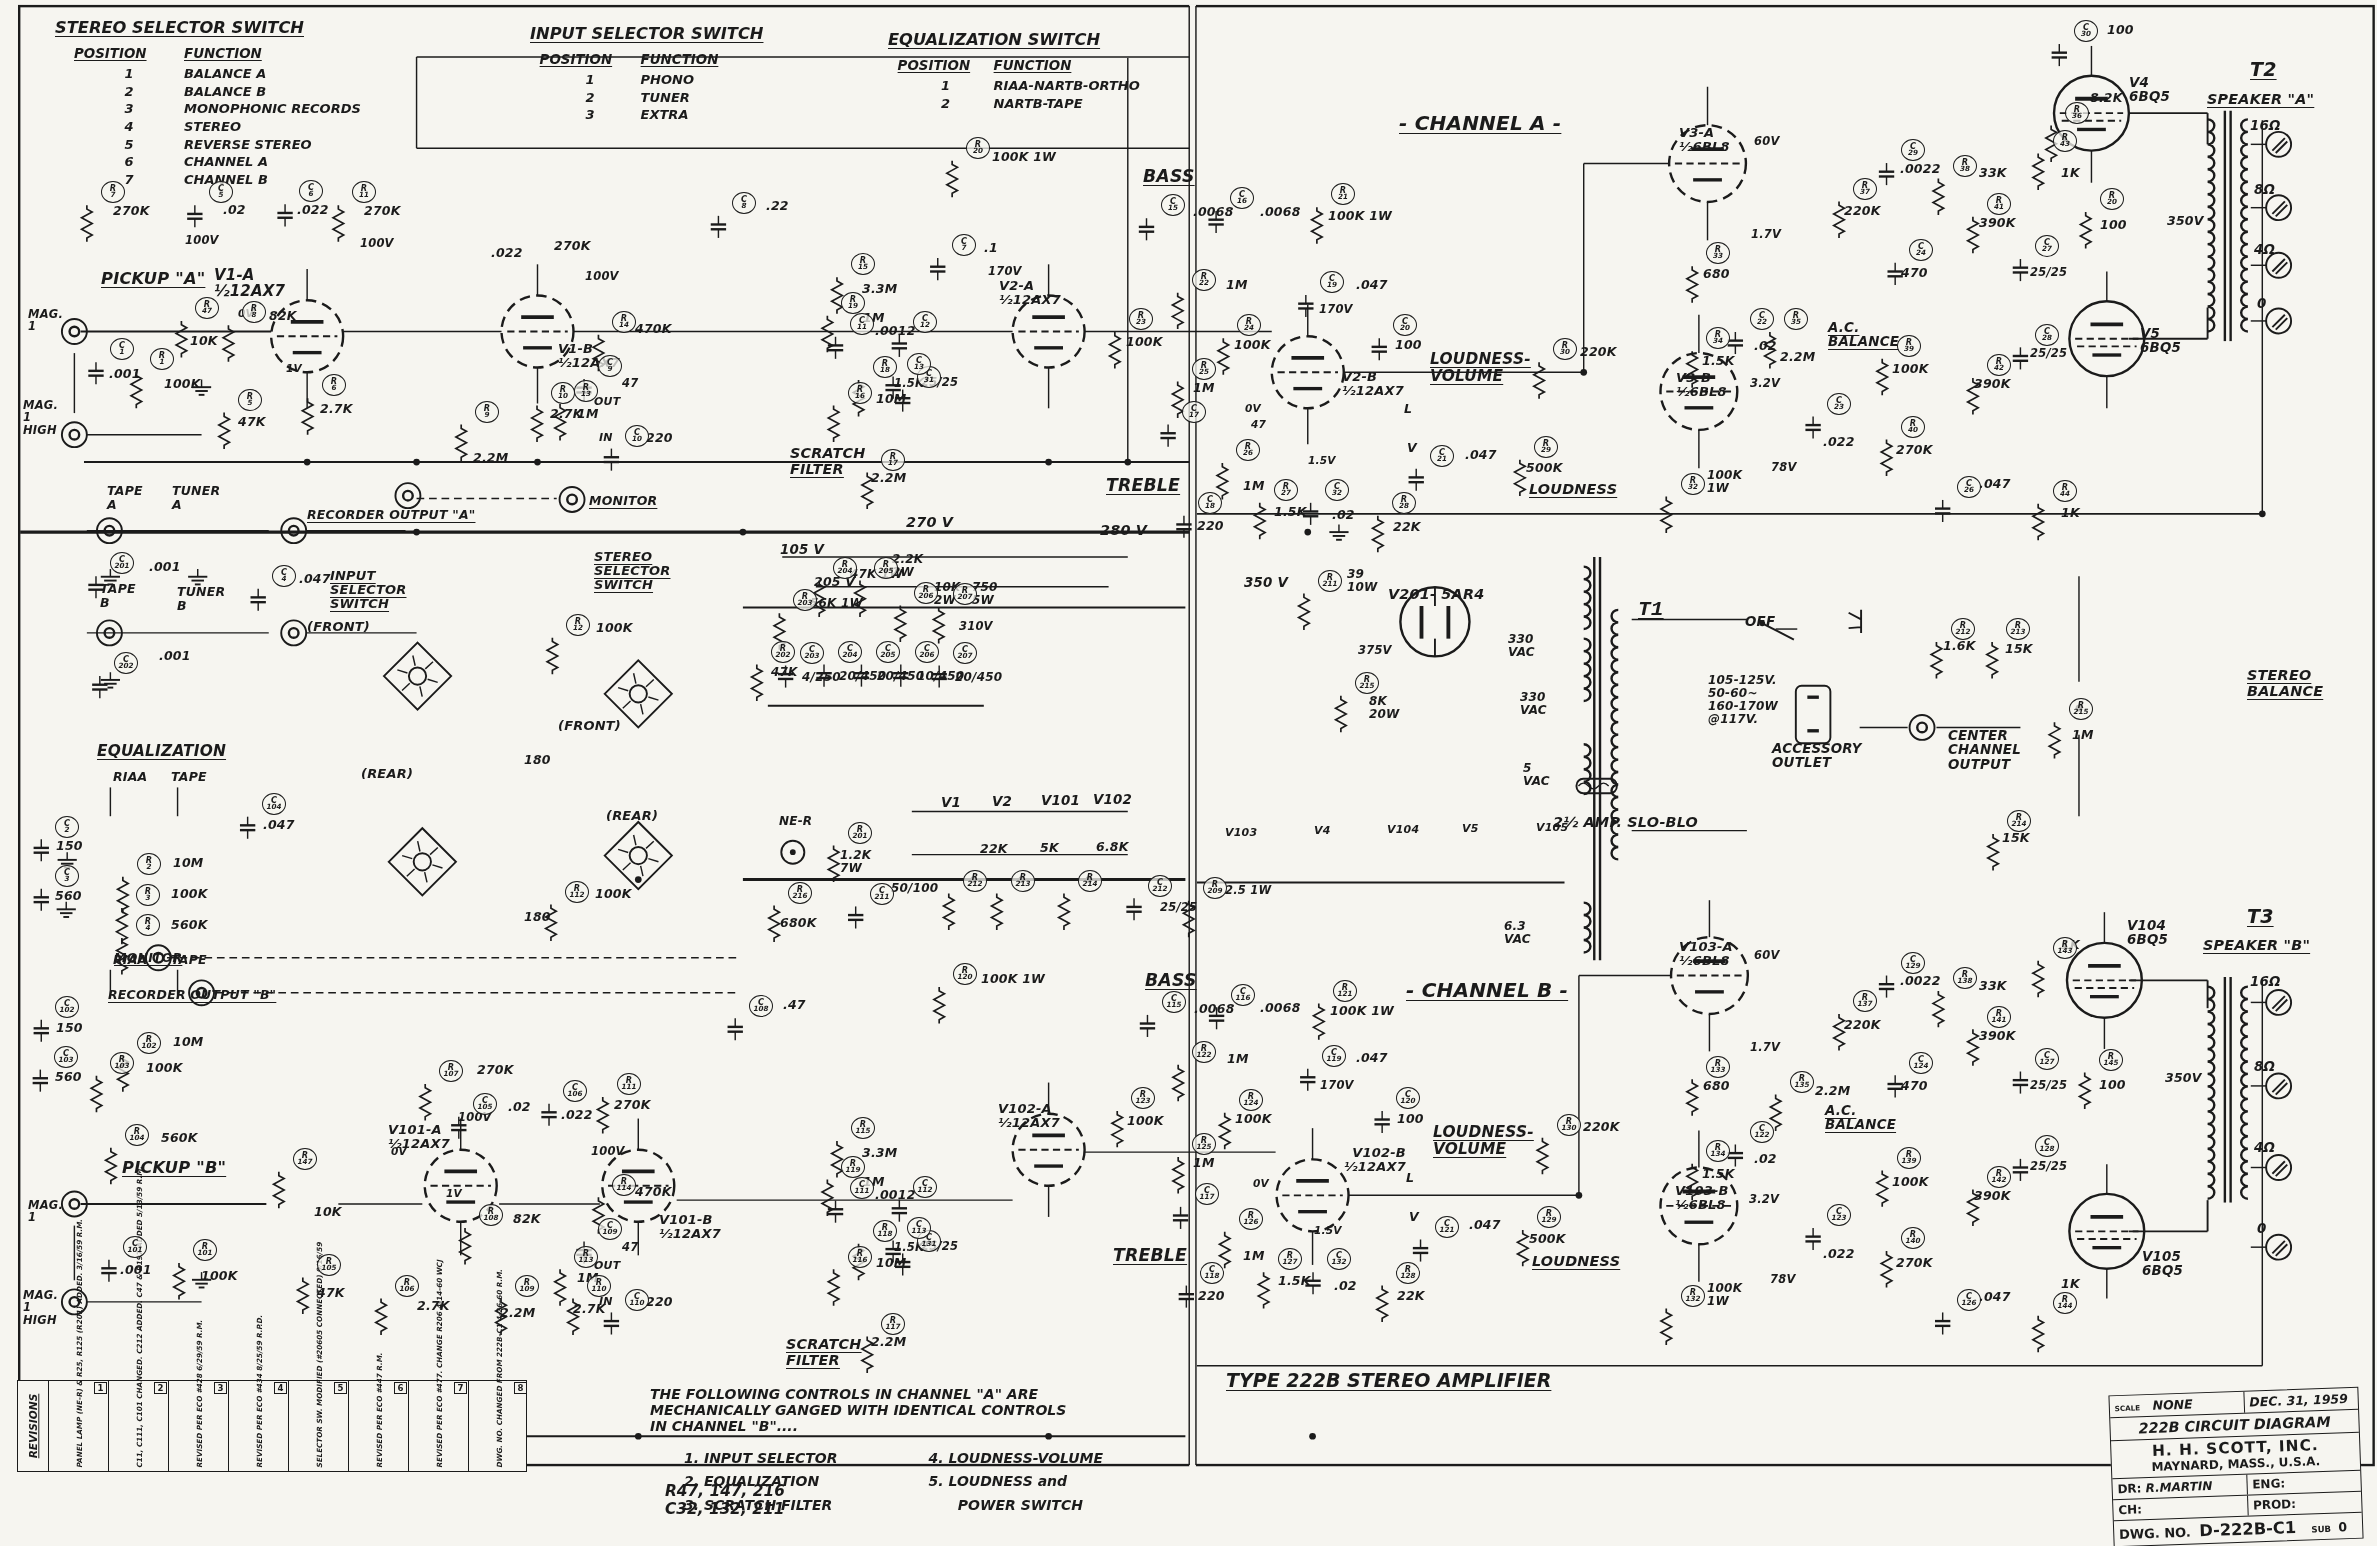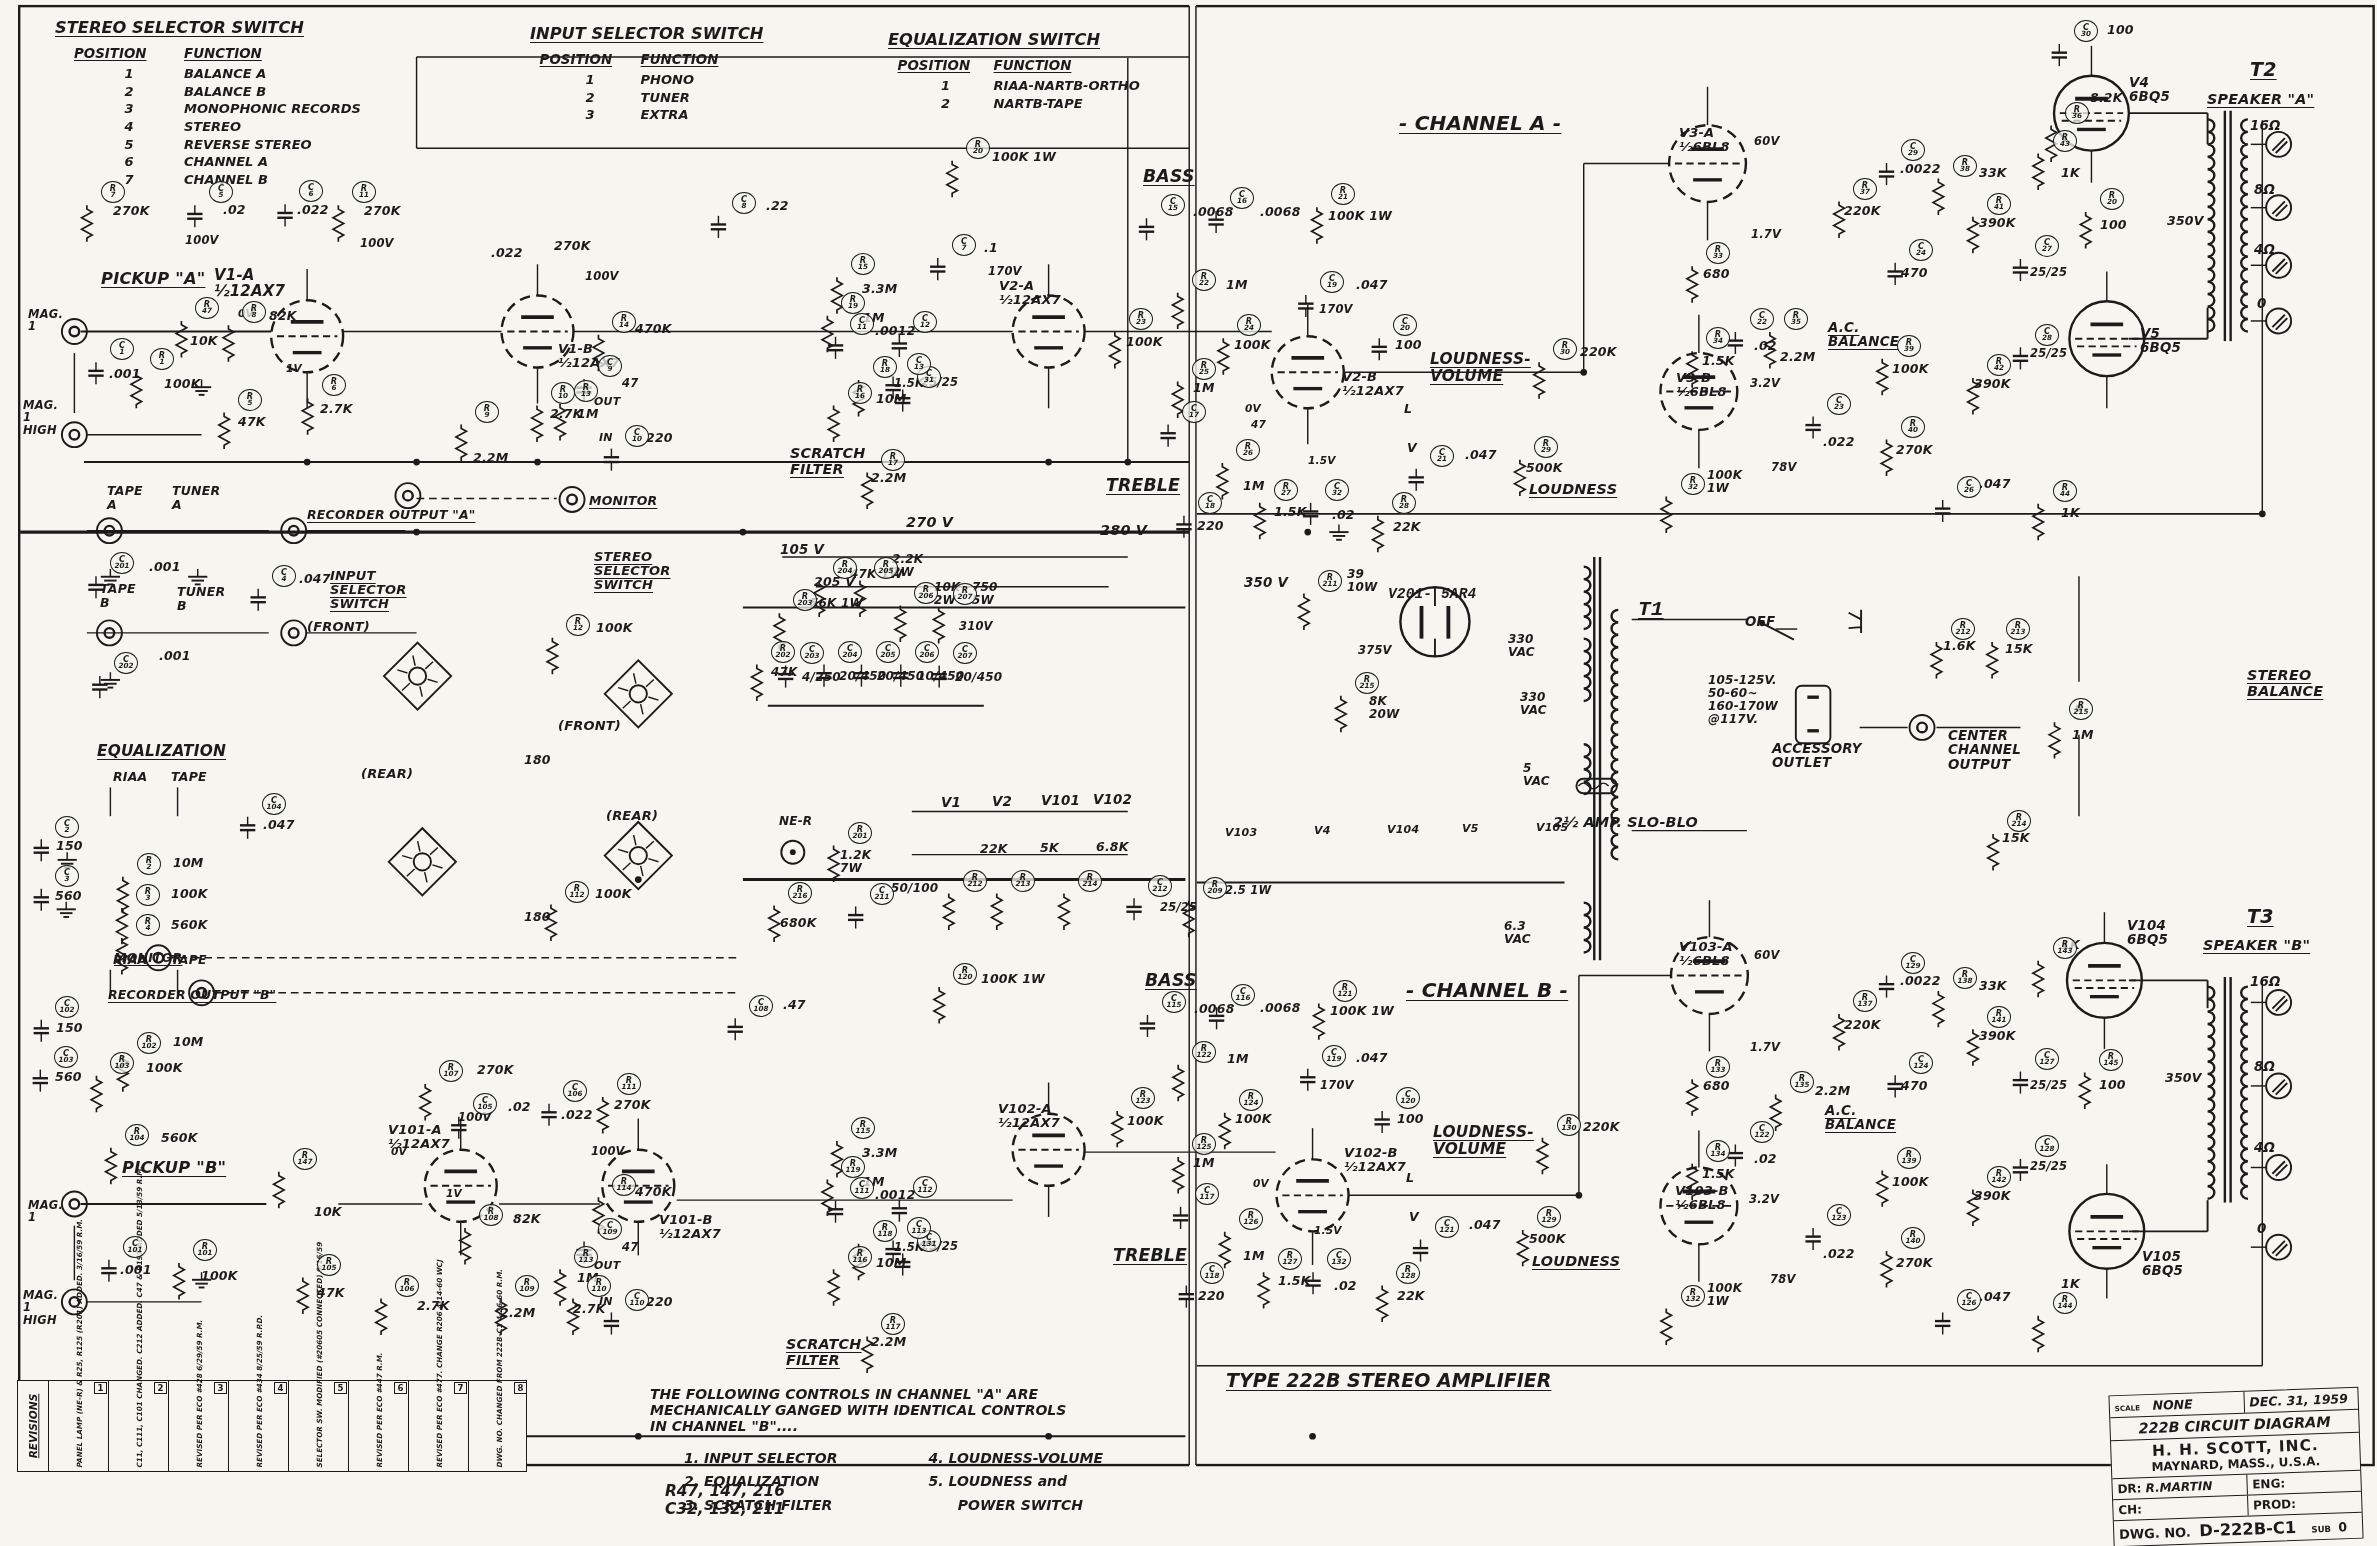--- a/index.html
+++ b/index.html
@@ -978,21 +978,21 @@
     <div class="lbl und" style="left: 114px; top: 951px; font-size: 12.5px;">MONITOR</div>
     <div class="lbl" style="left: 1772px; top: 742px; font-size: 13.4px;">ACCESSORY
 OUTLET</div>
     <div class="lbl" style="left: 1553px; top: 815px; font-size: 14.4px;">2½ AMP. SLO-BLO</div>
     <div class="lbl" style="left: 1745px; top: 615px; font-size: 13.4px;">OFF</div>
     <div class="lbl" style="left: 1708px; top: 674px; font-size: 12px;">105-125V.
 50-60~
 160-170W
 @117V.</div>
     <div class="lbl" style="left: 779px; top: 815px; font-size: 12px;">NE-R</div>
-    <div class="lbl" style="left: 1388px; top: 587px; font-size: 14.4px; font-family: Liberation Mono, monospace;">V201- 5AR4</div>
+    <div class="lbl" style="left: 1388px; top: 587px; font-size: 14.4px;">V201- 5AR4</div>
     <div class="lbl" style="left: 113px; top: 770px; font-size: 12.5px;">RIAA</div>
     <div class="lbl" style="left: 171px; top: 770px; font-size: 12.5px;">TAPE</div>
     <div class="lbl" style="left: 113px; top: 953px; font-size: 12.5px;">RIAA</div>
     <div class="lbl" style="left: 171px; top: 953px; font-size: 12.5px;">TAPE</div>
     <div class="lbl" style="left: 107px; top: 484px; font-size: 12.5px;">TAPE
 A</div>
     <div class="lbl" style="left: 172px; top: 484px; font-size: 12.5px;">TUNER
 A</div>
     <div class="lbl" style="left: 100px; top: 582px; font-size: 12.5px;">TAPE
 B</div>
@@ -1023,21 +1023,21 @@
     <div class="lbl" style="left: 2129px; top: 76px; font-size: 13.4px;">V4
 6BQ5</div>
     <div class="lbl" style="left: 2140px; top: 327px; font-size: 13.4px;">V5
 6BQ5</div>
     <div class="lbl" style="left: 388px; top: 1123px; font-size: 13px;">V101-A
 ½12AX7</div>
     <div class="lbl" style="left: 659px; top: 1213px; font-size: 13px;">V101-B
 ½12AX7</div>
     <div class="lbl" style="left: 998px; top: 1102px; font-size: 13px;">V102-A
 ½12AX7</div>
-    <div class="lbl" style="left: 1344px; top: 1146px; font-size: 13px;">V102-B
+    <div class="lbl" style="left: 1344px; top: 1146px; font-size: 13px; text-align: right;">V102-B
 ½12AX7</div>
     <div class="lbl" style="left: 1679px; top: 940px; font-size: 13px;">V103-A
 ½6BL8</div>
     <div class="lbl" style="left: 1675px; top: 1184px; font-size: 13px;">V103-B
 ½6BL8</div>
     <div class="lbl" style="left: 2127px; top: 919px; font-size: 13.4px;">V104
 6BQ5</div>
     <div class="lbl" style="left: 2142px; top: 1250px; font-size: 13.4px;">V105
 6BQ5</div>
     <div class="lbl" style="left: 185px; top: 234px; font-size: 11.5px;">100V</div>

